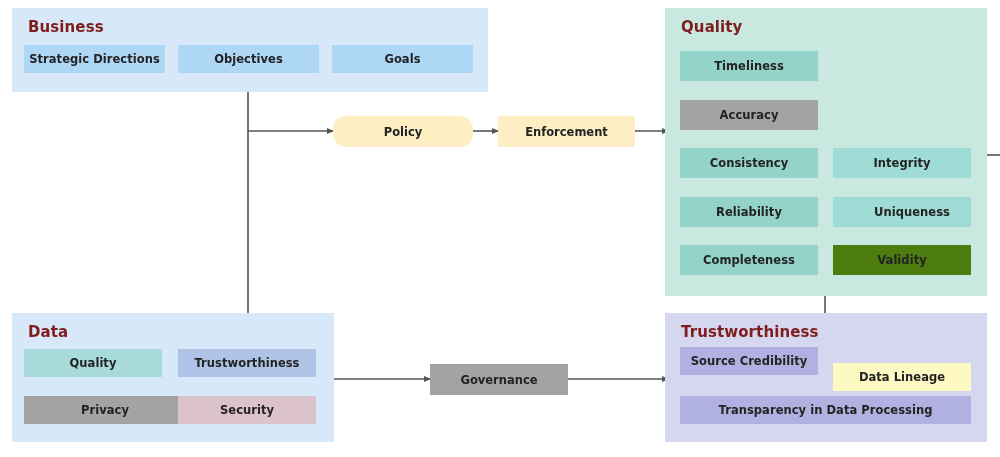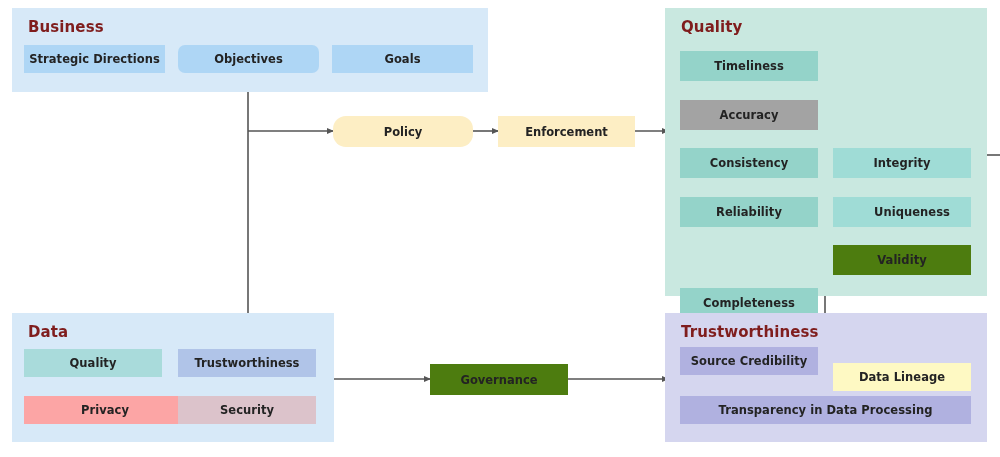--- a/index.html
+++ b/index.html
@@ -85,45 +85,45 @@
         <polyline points="568,379 668,379" fill="none" stroke="#555555" stroke-width="1.6" marker-end="url(#arrowhead)"></polyline>
         <polyline points="825,296 825,313" fill="none" stroke="#555555" stroke-width="1.6"></polyline>
         <polyline points="987,155 1000,155" fill="none" stroke="#555555" stroke-width="1.6"></polyline>
       </g>
   </svg>
   <div id="groups-layer">
       <div class="group" style="left: 12px; top: 8px; width: 476px; height: 84px; background: rgb(215, 233, 248);">
         <div class="group-title">Business</div>
       </div>
       <div class="chip" style="left: 24px; top: 45px; width: 141px; height: 28px; background: rgb(174, 214, 245);">Strategic Directions</div>
-      <div class="chip" style="left: 178px; top: 45px; width: 141px; height: 28px; background: rgb(174, 214, 245); border-radius: 7px;">Objectives</div>
+      <div class="chip" style="left: 178px; top: 45px; width: 141px; height: 28px; background: rgb(174, 214, 245);">Objectives</div>
       <div class="chip" style="left: 332px; top: 45px; width: 141px; height: 28px; background: rgb(174, 214, 245);">Goals</div>
       <div class="group" style="left: 12px; top: 313px; width: 322px; height: 129px; background: rgb(215, 233, 248);">
         <div class="group-title">Data</div>
       </div>
       <div class="chip" style="left: 24px; top: 349px; width: 138px; height: 28px; background: rgb(169, 219, 219);">Quality</div>
       <div class="chip" style="left: 178px; top: 349px; width: 138px; height: 28px; background: rgb(176, 196, 232);">Trustworthiness</div>
-      <div class="chip" style="left: 24px; top: 396px; width: 162px; height: 28px; background: #fca5a5;">Privacy</div>
+      <div class="chip" style="left: 24px; top: 396px; width: 162px; height: 28px; background: #a3a3a3;">Privacy</div>
       <div class="chip" style="left: 178px; top: 396px; width: 138px; height: 28px; background: rgb(220, 195, 203);">Security</div>
       <div class="group" style="left: 665px; top: 8px; width: 322px; height: 288px; background: rgb(201, 232, 224);">
         <div class="group-title">Quality</div>
       </div>
       <div class="chip" style="left: 680px; top: 51px; width: 138px; height: 30px; background: rgb(148, 211, 201);">Timeliness</div>
       <div class="chip" style="left: 680px; top: 100px; width: 138px; height: 30px; background: #a3a3a3;">Accuracy</div>
       <div class="chip" style="left: 680px; top: 148px; width: 138px; height: 30px; background: rgb(148, 211, 201); text-align: center;">Consistency</div>
       <div class="chip" style="left: 680px; top: 197px; width: 138px; height: 30px; background: rgb(148, 211, 201);">Reliability</div>
-      <div class="chip" style="left: 680px; top: 245px; width: 138px; height: 30px; background: rgb(148, 211, 201); margin-top: 43px;">Completeness</div>
+      <div class="chip" style="left: 680px; top: 245px; width: 138px; height: 30px; background: rgb(148, 211, 201);">Completeness</div>
       <div class="chip" style="left: 833px; top: 148px; width: 138px; height: 30px; background: rgb(159, 220, 214);">Integrity</div>
       <div class="chip" style="left: 833px; top: 197px; width: 138px; height: 30px; background: rgb(159, 220, 214); padding-left: 20px;">Uniqueness</div>
       <div class="chip" style="left: 833px; top: 245px; width: 138px; height: 30px; background: #4d7c0f;">Validity</div>
       <div class="group" style="left: 665px; top: 313px; width: 322px; height: 129px; background: rgb(213, 214, 239);">
         <div class="group-title">Trustworthiness</div>
       </div>
       <div class="chip" style="left: 680px; top: 347px; width: 138px; height: 28px; background: rgb(176, 177, 224);">Source Credibility</div>
       <div class="chip" style="left: 833px; top: 363px; width: 138px; height: 28px; background: #fef9c3;">Data Lineage</div>
       <div class="chip" style="left: 680px; top: 396px; width: 291px; height: 28px; background: rgb(176, 177, 224);">Transparency in Data Processing</div>
     </div>
   <div id="process-layer">
       <div class="pbox" style="left: 333px; top: 116px; width: 140px; height: 31px; background: rgb(253, 238, 196); border-radius: 13px;">Policy</div>
       <div class="pbox" style="left: 498px; top: 116px; width: 137px; height: 31px; background: rgb(253, 238, 196);">Enforcement</div>
-      <div class="pbox" style="left: 430px; top: 364px; width: 138px; height: 31px; background: #4d7c0f;">Governance</div>
+      <div class="pbox" style="left: 430px; top: 364px; width: 138px; height: 31px; background: #a3a3a3;">Governance</div>
     </div>
 </div>
 
 </body></html>

